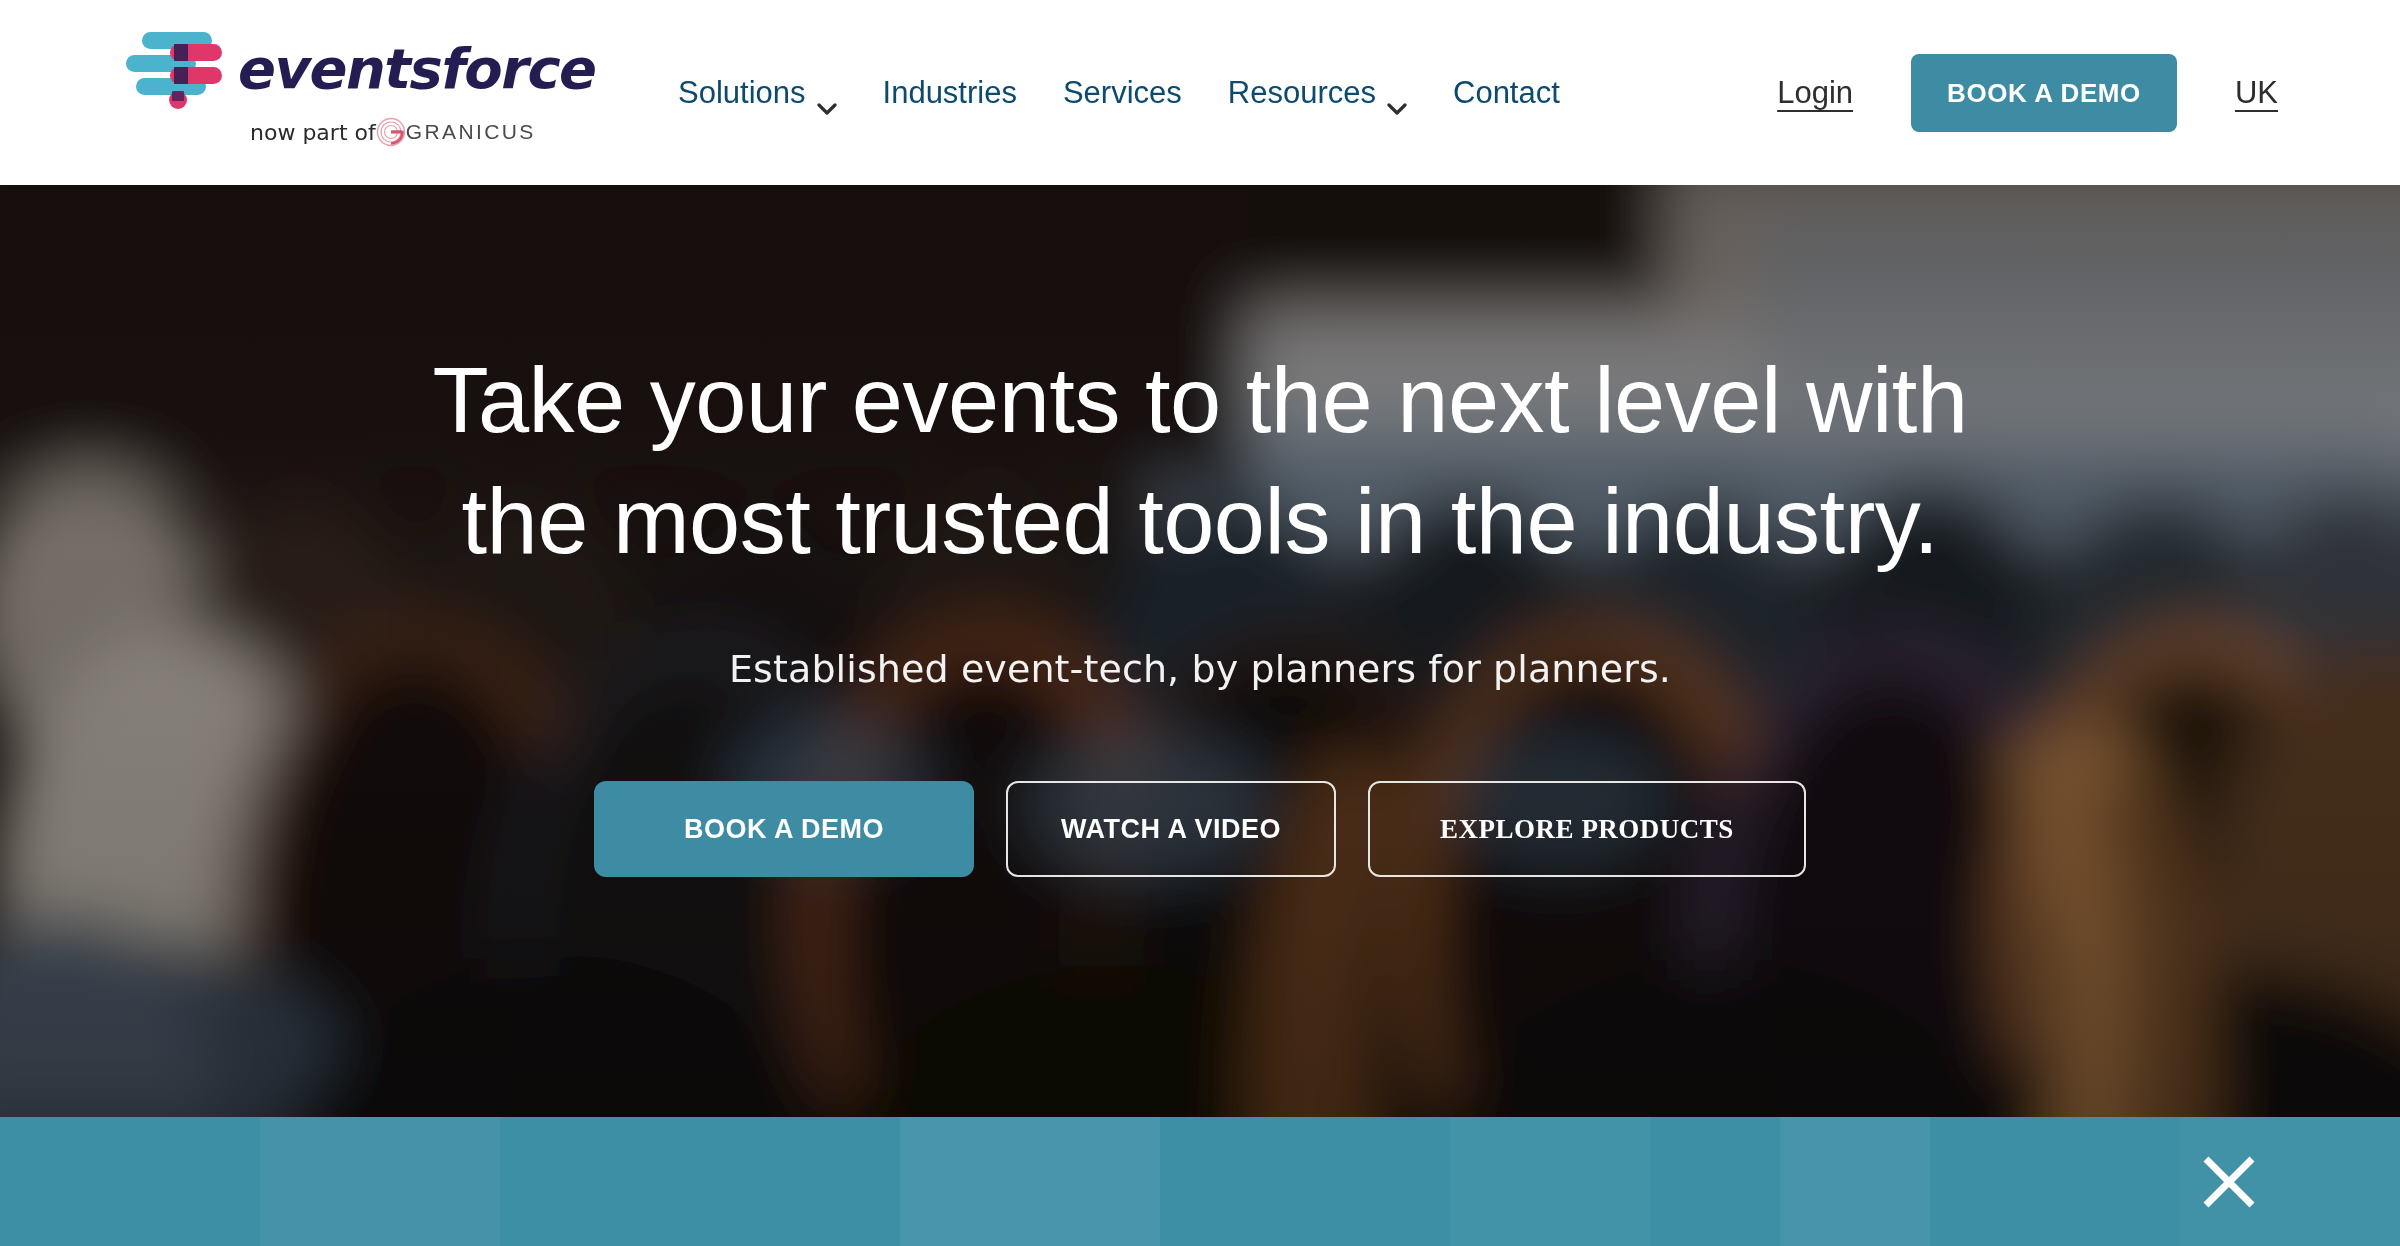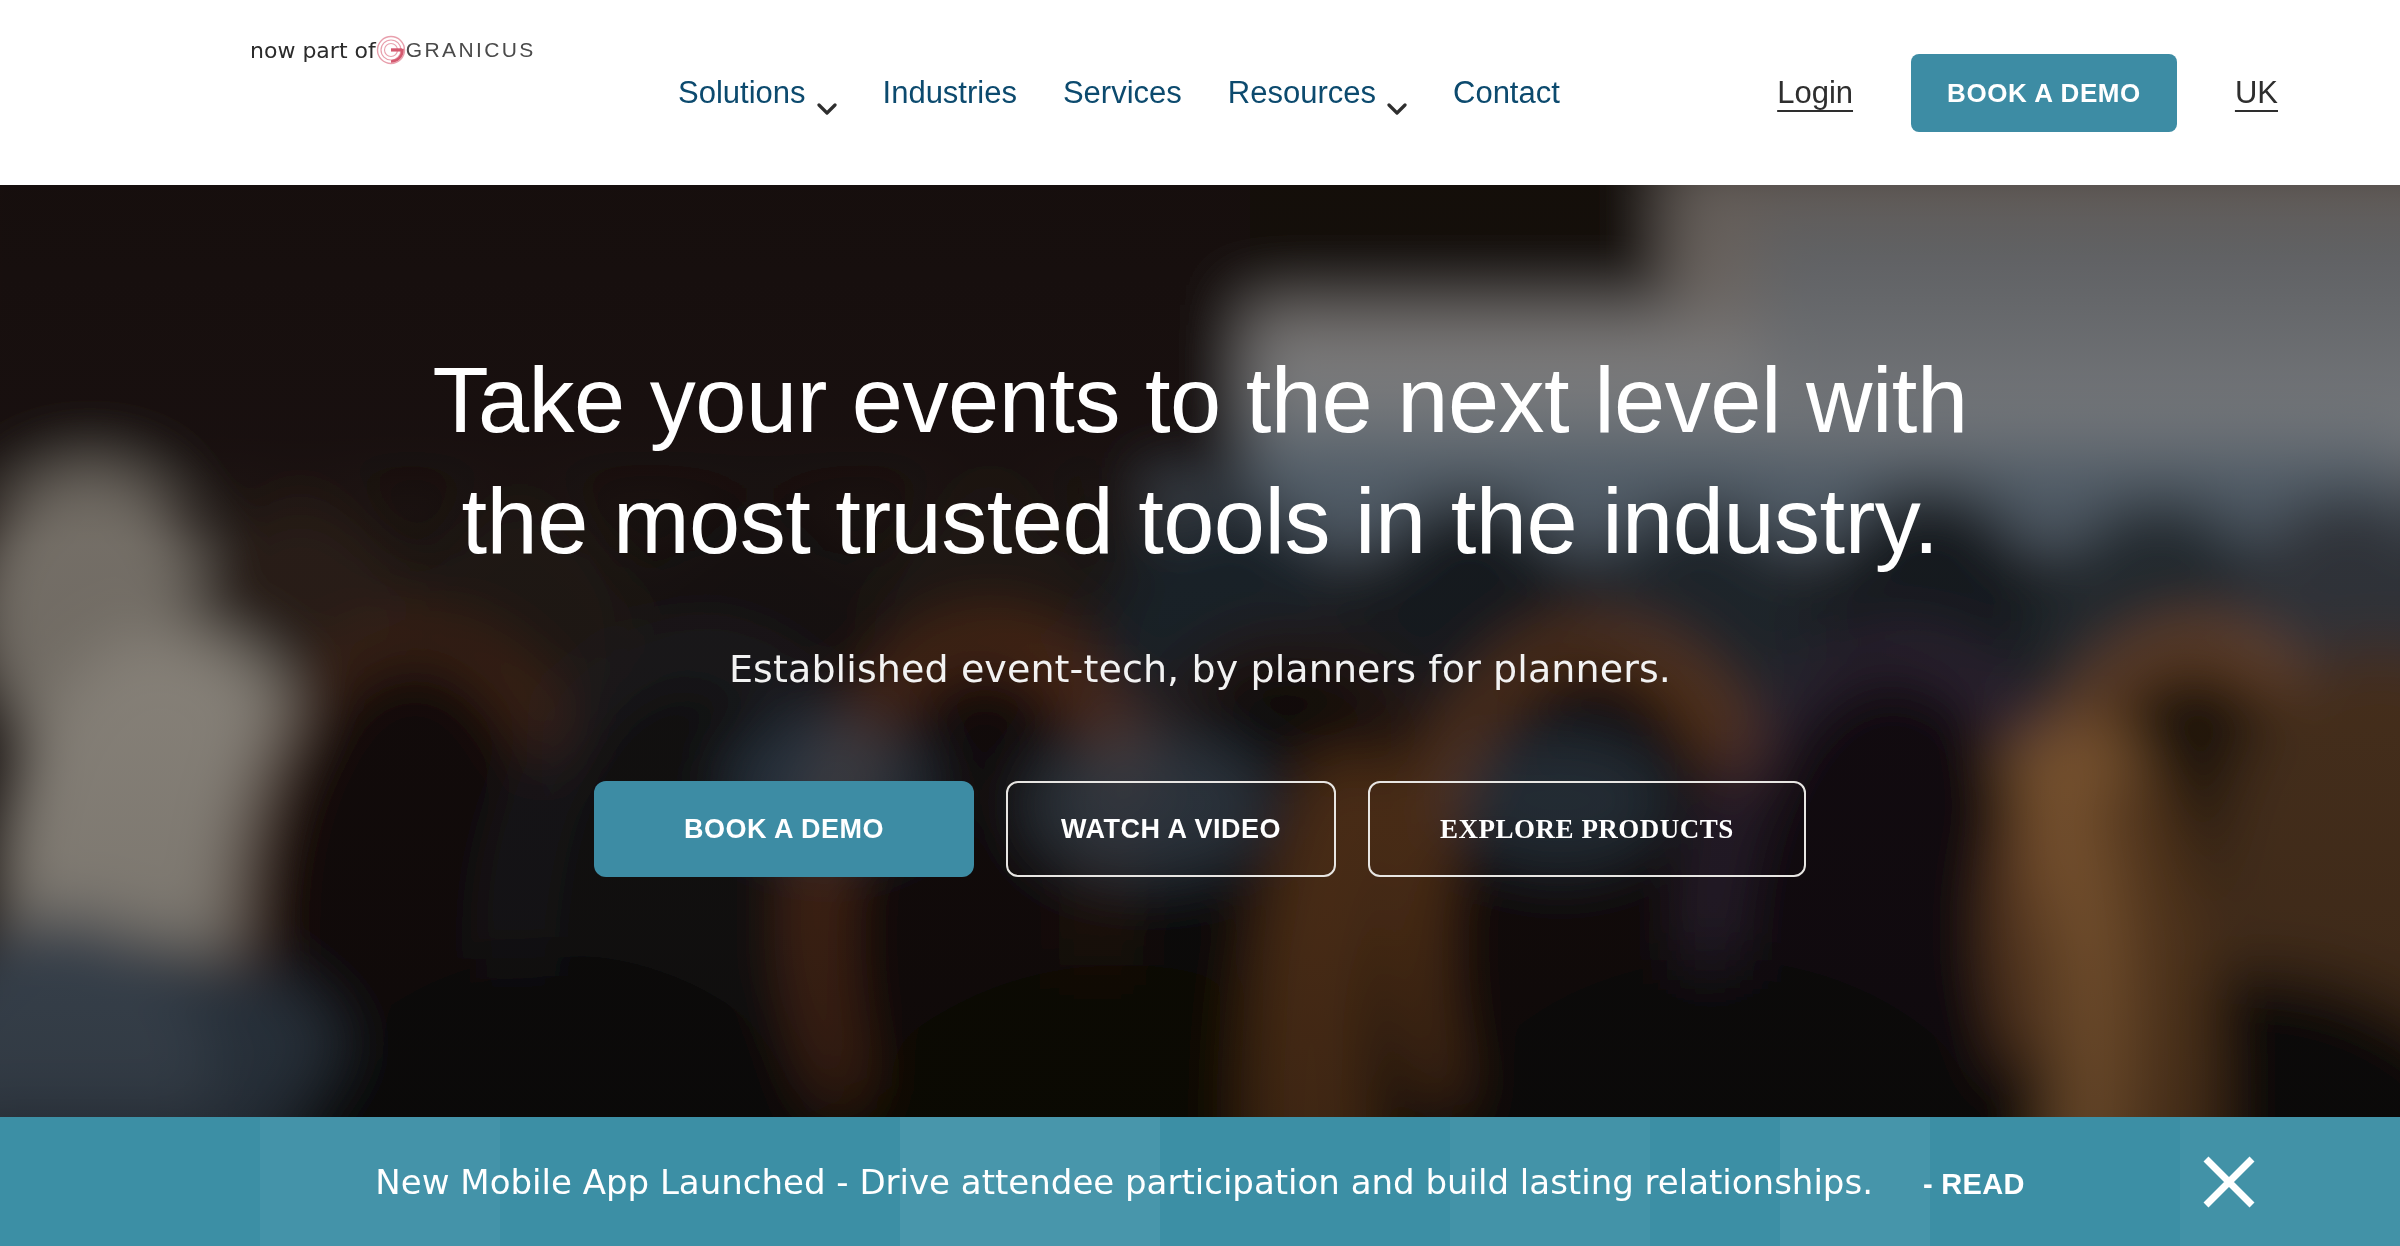--- a/index.html
+++ b/index.html
@@ -155,20 +155,36 @@
   .banner-close svg { width:100%; height:100%; display:block; }
 </style>
 </head>
 <body>
 
 <div class="page">
 
   <header class="header">
 
     <a class="logo-block">
+      <div class="logo-row">
+        <span class="logo-mark">
+          <svg viewBox="0 0 106 82" xmlns="http://www.w3.org/2000/svg">
+            <rect x="24" y="4" width="70" height="17" rx="8.5" fill="#4cb3cf"></rect>
+            <rect x="8" y="27" width="70" height="17" rx="8.5" fill="#4cb3cf"></rect>
+            <rect x="18" y="50" width="70" height="17" rx="8.5" fill="#4cb3cf"></rect>
+            <rect x="52" y="16" width="52" height="17" rx="8.5" fill="#e0376b"></rect>
+            <rect x="52" y="39" width="52" height="17" rx="8.5" fill="#e0376b"></rect>
+            <circle cx="60" cy="72" r="9" fill="#e0376b"></circle>
+            <path d="M56 16h14v17H56z" fill="#2b1c55" opacity=".85"></path>
+            <path d="M56 39h14v17H56z" fill="#2b1c55" opacity=".85"></path>
+            <path d="M54 63h12v10H54z" fill="#2b1c55" opacity=".7"></path>
+          </svg>
+        </span>
+        <span class="logo-word">eventsforce</span>
+      </div>
       <div class="logo-sub">
         <span class="logo-sub-text">now part of</span>
         <span class="granicus-g">
           <svg viewBox="0 0 30 30" xmlns="http://www.w3.org/2000/svg">
             <circle cx="15" cy="15" r="13.5" fill="none" stroke="#e8a0ad" stroke-width="1.4"></circle>
             <circle cx="15" cy="15" r="10" fill="none" stroke="#e8a0ad" stroke-width="1.2"></circle>
             <circle cx="15" cy="15" r="6.5" fill="none" stroke="#e8a0ad" stroke-width="1.1"></circle>
             <path d="M15 15h11.5a11.5 11.5 0 0 1-11.5 11.5" fill="none" stroke="#d4596f" stroke-width="2.6"></path>
             <rect x="15" y="13.4" width="11" height="3" fill="#d4596f"></rect>
           </svg>
@@ -325,24 +341,20 @@
   <div class="banner">
     <div class="banner-bleed">
       <svg viewBox="0 0 2400 129" preserveAspectRatio="none" xmlns="http://www.w3.org/2000/svg">
         <rect x="260" y="0" width="240" height="129" fill="#ffffff" opacity=".30"></rect>
         <rect x="900" y="0" width="260" height="129" fill="#ffffff" opacity=".45"></rect>
         <rect x="1450" y="0" width="200" height="129" fill="#ffffff" opacity=".25"></rect>
         <rect x="1780" y="0" width="150" height="129" fill="#ffffff" opacity=".35"></rect>
         <rect x="2180" y="0" width="220" height="129" fill="#ffffff" opacity=".22"></rect>
       </svg>
     </div>
-    <div class="banner-content">
-      <span class="banner-text">New Mobile App Launched - Drive attendee participation and build lasting relationships.</span>
-      <a class="banner-read">- READ</a>
-    </div>
     <div class="banner-close">
       <svg viewBox="0 0 62 62" xmlns="http://www.w3.org/2000/svg">
         <path d="M8 8 L54 54 M54 8 L8 54" stroke="#ffffff" stroke-width="7" stroke-linecap="butt"></path>
       </svg>
     </div>
   </div>
 
 </div>
 
 </body></html>

